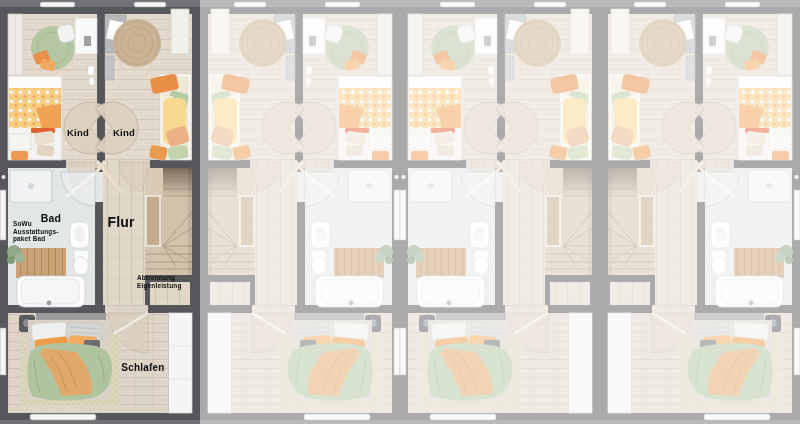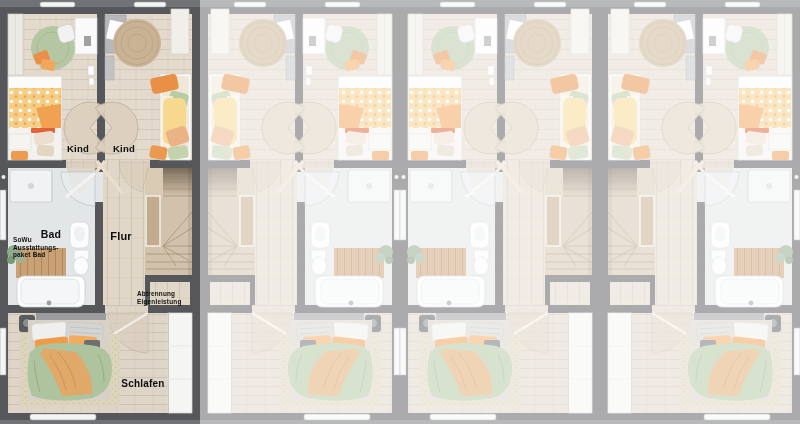--- a/index.html
+++ b/index.html
@@ -1,24 +1,24 @@
 <!DOCTYPE html>
 <html><head>
 <meta charset="utf-8">
 <style>
   html,body{margin:0;padding:0;background:#77787a;}
   .stage{position:relative;width:800px;height:424px;overflow:hidden;background:#717275;
          font-family:"Liberation Sans", sans-serif;}
   .stage svg{position:absolute;left:0;top:0;display:block;}
-  .labels{position:absolute;left:0;top:16px;width:800px;height:340px;pointer-events:none;}
+  .labels{position:absolute;left:0;top:0;width:800px;height:340px;pointer-events:none;}
   .lbl{position:absolute;font-weight:bold;color:#0e0e0e;white-space:nowrap;letter-spacing:0.2px;}
   .lbl.center{transform:translateX(-50%);}
   .lbl-kind{font-size:9.5px;}
   .lbl-bad{font-size:10.5px;left:51px;top:212px;}
-  .lbl-flur{font-size:11px;left:121px;top:214px;}
+  .lbl-flur{font-size:14px;left:121px;top:214px;}
   .lbl-schlafen{font-size:10px;left:143px;top:362px;}
   .lbl-small{font-size:6.4px;line-height:7.6px;font-weight:bold;}
   .lbl-sowu{left:13px;top:220px;}
   .lbl-abtrennung{left:137px;top:274px;}
 </style>
 </head>
 <body>
 
 <div class="stage">
 <svg width="800" height="424" viewBox="0 0 800 424" xmlns="http://www.w3.org/2000/svg">

